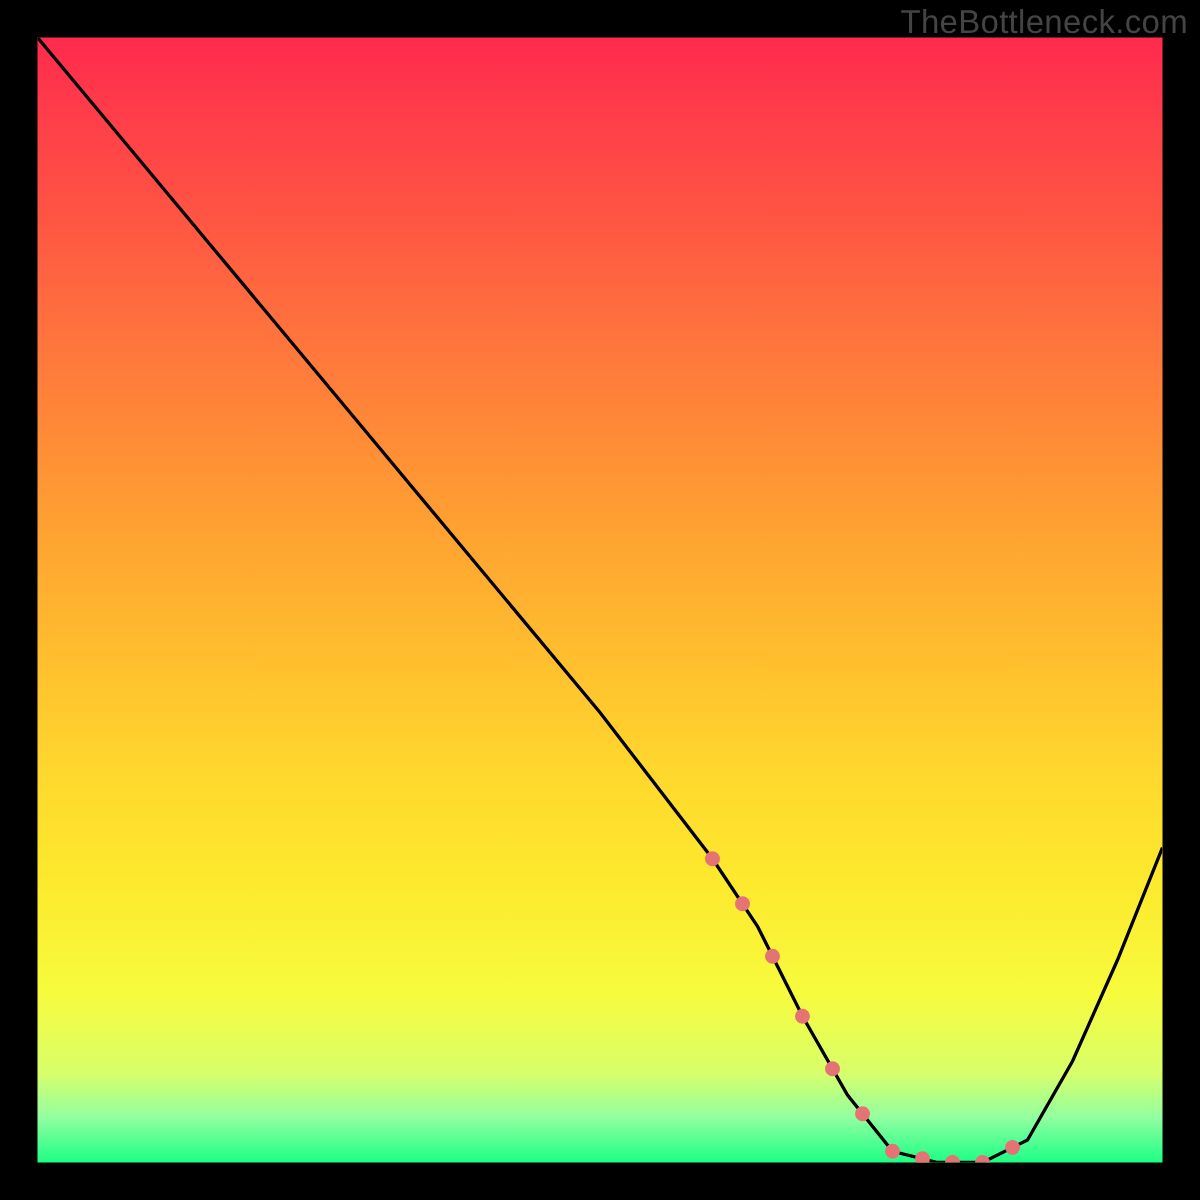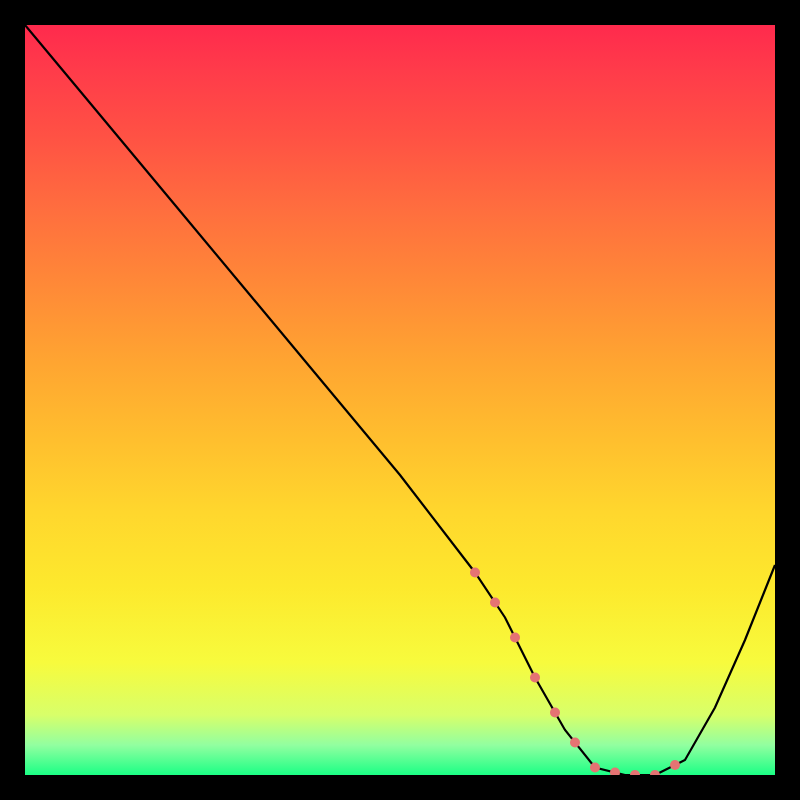--- a/index.html
+++ b/index.html
@@ -59,20 +59,21 @@
     position: absolute;
     inset: 0;
     width: 100%;
     height: 100%;
   }
 </style>
 </head>
 <body>
 
 <div class="outer">
+  <div class="watermark">TheBottleneck.com</div>
 
   <div class="plot">
     <div class="gradient"></div>
 
     <svg class="curve" viewBox="0 0 750 750" preserveAspectRatio="none">
       <path id="main-curve-path" fill="none" stroke="#000" stroke-width="2.2" d="M0.0 0.0 L37.5 45.0 L75.0 90.0 L150.0 180.0 L225.0 270.0 L300.0 360.0 L375.0 450.0 L450.0 547.5 L480.0 592.5 L510.0 652.5 L540.0 705.0 L570.0 742.5 L600.0 750.0 L630.0 750.0 L660.0 735.0 L690.0 682.5 L720.0 615.0 L750.0 540.0 "></path>
       <g id="dotted-group">
           <circle cx="450.0" cy="547.5" r="5" fill="#e57373"></circle>
           <circle cx="470.0" cy="577.5" r="5" fill="#e57373"></circle>
           <circle cx="490.0" cy="612.5" r="5" fill="#e57373"></circle>

